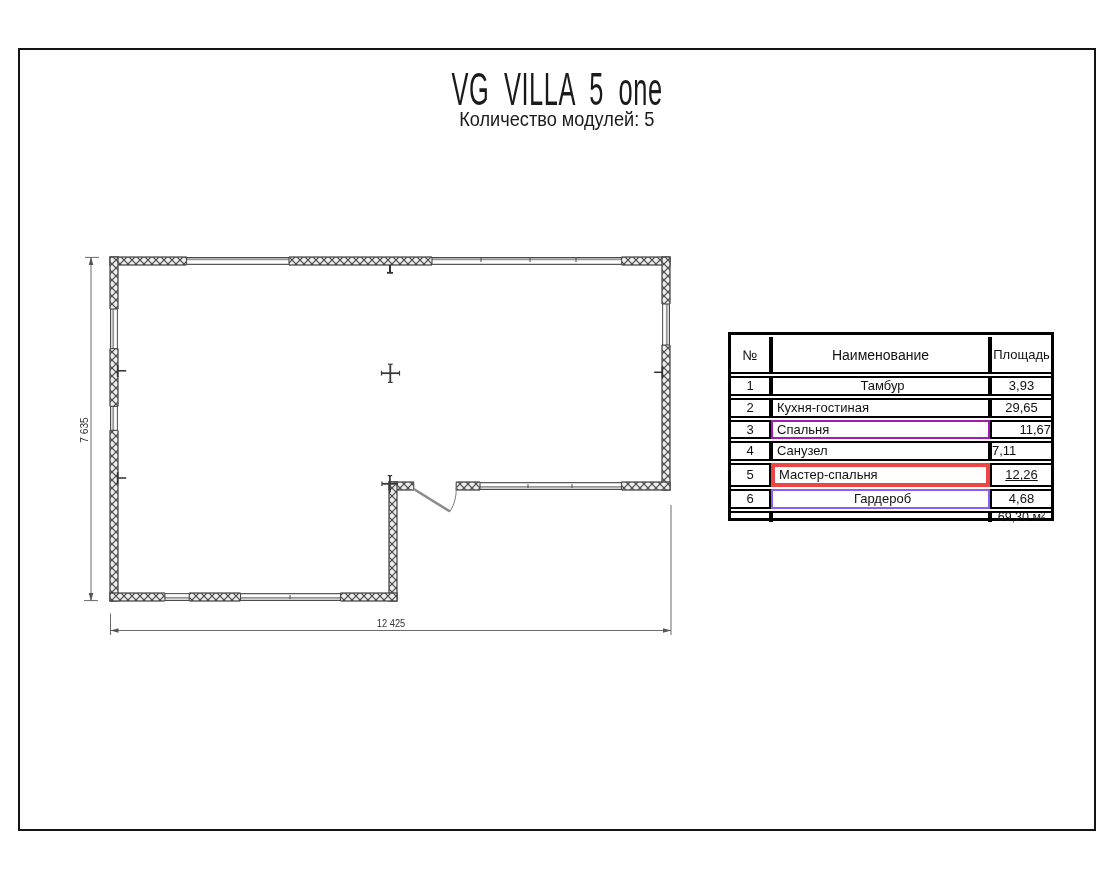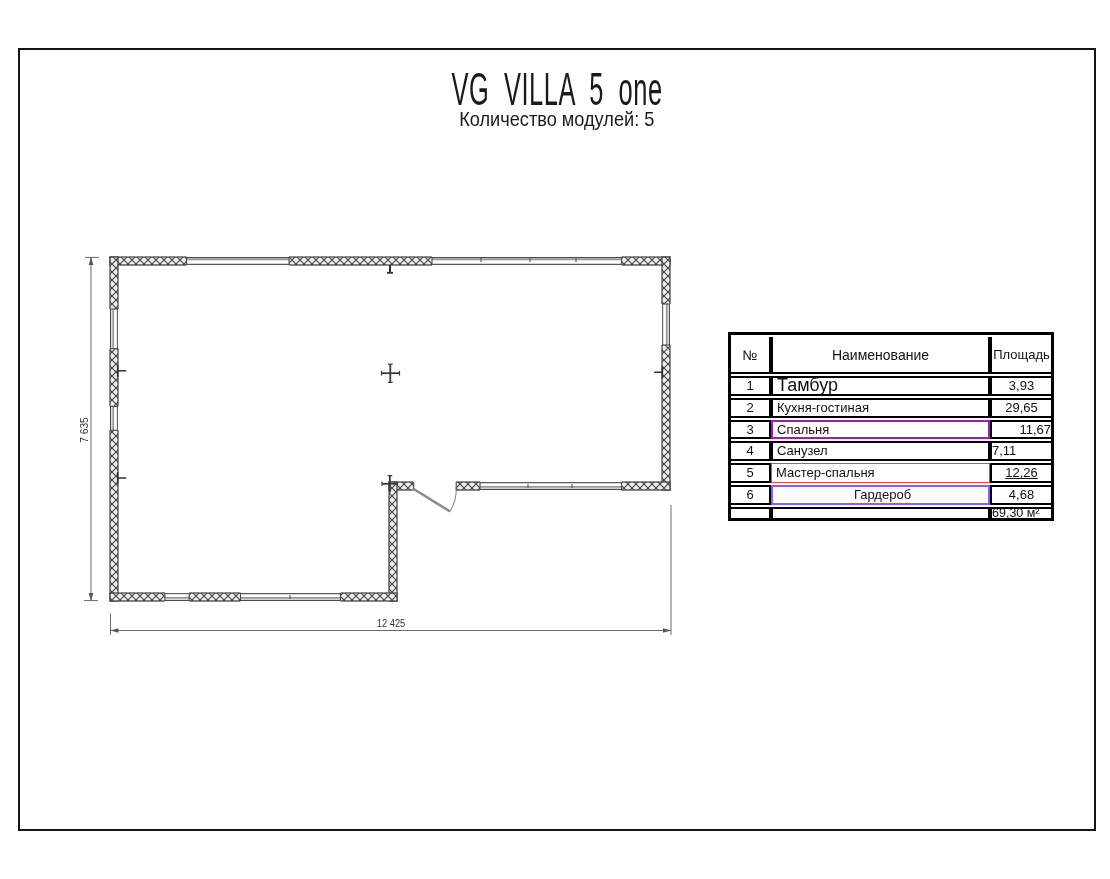--- a/index.html
+++ b/index.html
@@ -207,21 +207,21 @@
 
     <tbody>
         <tr>
       <td style="border:2px solid #000;border-top:0;border-left:0;text-align:center;height:35px;font-size:14px;padding:0;">№</td>
       <td style="border:2px solid #000;border-top:0;text-align:center;font-size:14px;padding:0;">Наименование</td>
       <td style="border:2px solid #000;border-top:0;border-right:0;text-align:center;font-size:13px;padding:0;">Площадь</td>
     </tr>
 
     <tr>
       <td style="border:2px solid #000;border-left:0;text-align:center;height:15.8px;line-height:15.8px;padding:0;font-size:13px;">1</td>
-      <td style="border:2px solid #000;font-size:18px;padding:0 0 0 4px;line-height:15.8px;">Тамбур</td>
+      <td style="border:2px solid #000;font-size:13px;padding:0 0 0 4px;line-height:15.8px;text-align:center;">Тамбур</td>
       <td style="border:2px solid #000;border-right:0;text-align:center;font-size:13px;padding:0;line-height:15.8px;">3,93</td>
     </tr>
 
     <tr>
       <td style="border:2px solid #000;border-left:0;text-align:center;height:15.8px;line-height:15.8px;padding:0;font-size:13px;">2</td>
       <td style="border:2px solid #000;font-size:13px;padding:0 0 0 4px;line-height:15.8px;margin-left:40px;">Кухня-гостиная</td>
       <td style="border:2px solid #000;border-right:0;text-align:center;font-size:13px;padding:0;line-height:15.8px;">29,65</td>
     </tr>
 
     <tr>
@@ -231,32 +231,32 @@
     </tr>
 
     <tr>
       <td style="border:2px solid #000;border-left:0;text-align:center;height:15.8px;line-height:15.8px;padding:0;font-size:13px;">4</td>
       <td style="border:2px solid #000;font-size:13px;padding:0 0 0 4px;line-height:15.8px;">Санузел</td>
       <td style="border:2px solid #000;border-right:0;font-size:13px;padding:0;line-height:15.8px;">7,11</td>
     </tr>
 
     <tr>
       <td style="border:2px solid #000;border-left:0;text-align:center;height:15.8px;line-height:15.8px;padding:0;font-size:13px;">5</td>
-      <td style="border:1px solid #ef4444;font-size:13px;padding:0 0 0 4px;line-height:15.8px;">Мастер-спальня</td>
+      <td style="border:4px solid #ef4444;font-size:13px;padding:0 0 0 4px;line-height:15.8px;">Мастер-спальня</td>
       <td style="border:2px solid #000;border-right:0;text-align:center;font-size:13px;padding:0;line-height:15.8px;text-decoration:underline;">12,26</td>
     </tr>
 
     <tr>
       <td style="border:2px solid #000;border-left:0;text-align:center;height:15.8px;line-height:15.8px;padding:0;font-size:13px;">6</td>
       <td style="border:2px solid #8b5cf6;font-size:13px;padding:0 0 0 4px;line-height:15.8px;text-align:center;">Гардероб</td>
       <td style="border:2px solid #000;border-right:0;text-align:center;font-size:13px;padding:0;line-height:15.8px;">4,68</td>
     </tr>
 
     <tr>
       <td style="border:2px solid #000;border-left:0;border-bottom:0;height:9px;padding:0;"></td>
       <td style="border:2px solid #000;border-bottom:0;padding:0;"></td>
-      <td style="border:2px solid #000;border-right:0;border-bottom:0;text-align:left;padding:0;position:relative;">
+      <td style="border:2px solid #000;border-right:0;border-bottom:0;text-align:center;padding:0;position:relative;">
             <span style="position:absolute;left:0;top:-2px;width:100%;font-size:12.5px;line-height:12px;">69,30 м²</span>
           </td>
     </tr>
   </tbody>
     </table>
 </div>
 
 </body></html>

